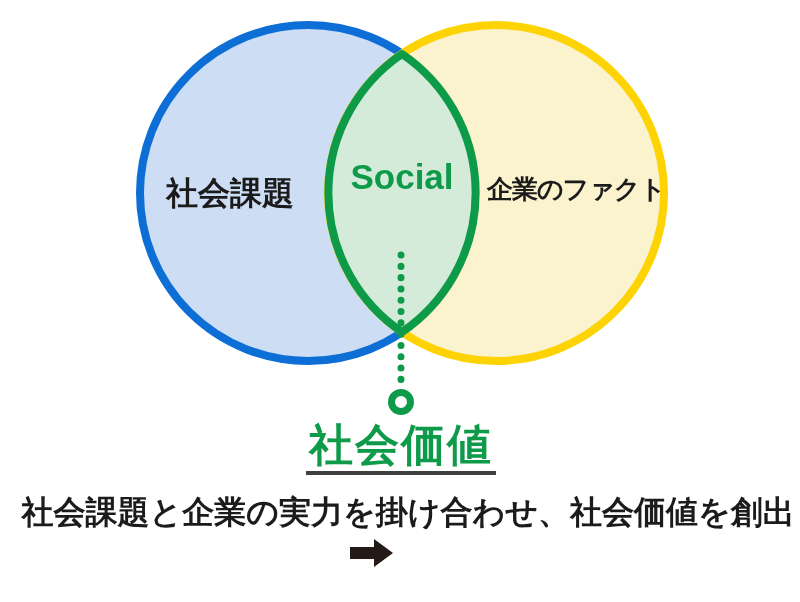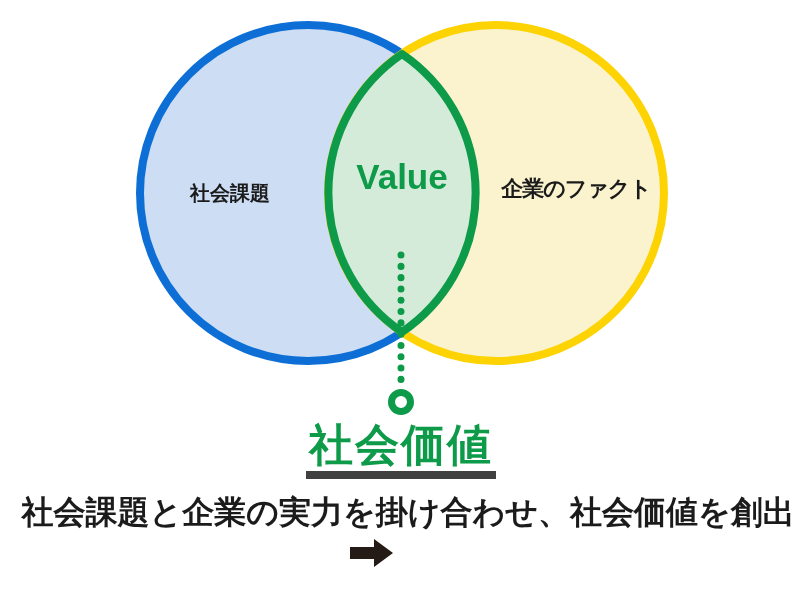--- a/index.html
+++ b/index.html
@@ -16,42 +16,42 @@
   .abs { position: absolute; }
 
   .circle-label {
     color: #1b1b1b;
     font-weight: 600;
     text-align: center;
     white-space: nowrap;
   }
   .label-left {
     left: 150px; top: 177px; width: 160px;
-    font-size: 20px; line-height: 32px;
+    font-size: 32px; line-height: 32px;
   }
   .label-right {
     left: 476px; top: 175px; width: 200px;
-    font-size: 22px; line-height: 28px; letter-spacing: -1px;
+    font-size: 26px; line-height: 28px; letter-spacing: -1px;
   }
   .intersection-label {
     left: 322px; top: 158px; width: 160px;
     color: #0d9a49;
     font-size: 35px; line-height: 37px; font-weight: 800;
     text-align: center;
   }
   .callout-label {
     left: 0; top: 423px; width: 802px;
     text-align: center;
     color: #0d9a49;
     font-size: 44px; line-height: 44px; font-weight: 800;
     letter-spacing: 2px;
   }
   .callout-label .underlined {
     display: inline-block;
-    border-bottom: 8px solid #404040;
+    border-bottom: 4px solid #404040;
     padding: 0 3px 4px 3px;
   }
   .summary-line-1 {
     left: 0; top: 495px; width: 800px;
     text-align: center;
     color: #1b1b1b;
     font-size: 32px; line-height: 34px; font-weight: 600;
     white-space: nowrap;
     padding-left: 8px;
   }
@@ -82,21 +82,21 @@
     <line x1="401" y1="255" x2="401" y2="380" stroke-width="7" stroke-linecap="round" stroke-dasharray="0.1 11.2" stroke="#0d9a49"></line>
 
     <circle cx="401" cy="402" r="9.5" stroke-width="7" fill="#ffffff" stroke="#0d9a49"></circle>
   </svg>
 
   <div class="abs circle-label label-left">社会課題</div>
 
   <div class="abs circle-label label-right">企業のファクト</div>
 
   <div class="abs intersection-label">
-    <div>Value</div>
+    <div>Social</div>
   </div>
 
   <div class="abs callout-label">
     <span class="underlined">社会価値</span>
   </div>
 
   <div class="abs summary-line-1">社会課題と企業の実力を掛け合わせ、社会価値を創出</div>
 
   <div class="abs summary-line-2">
     <span class="arrow-icon">

